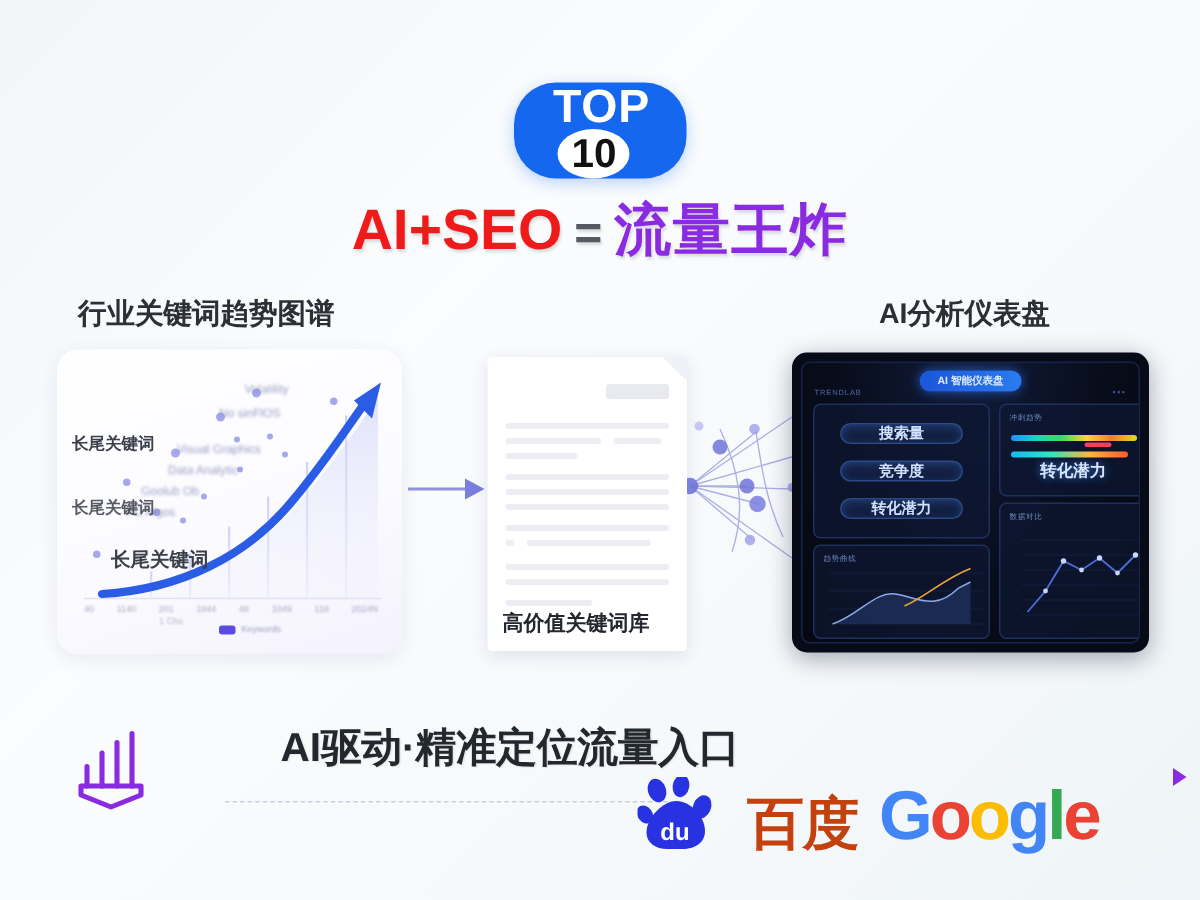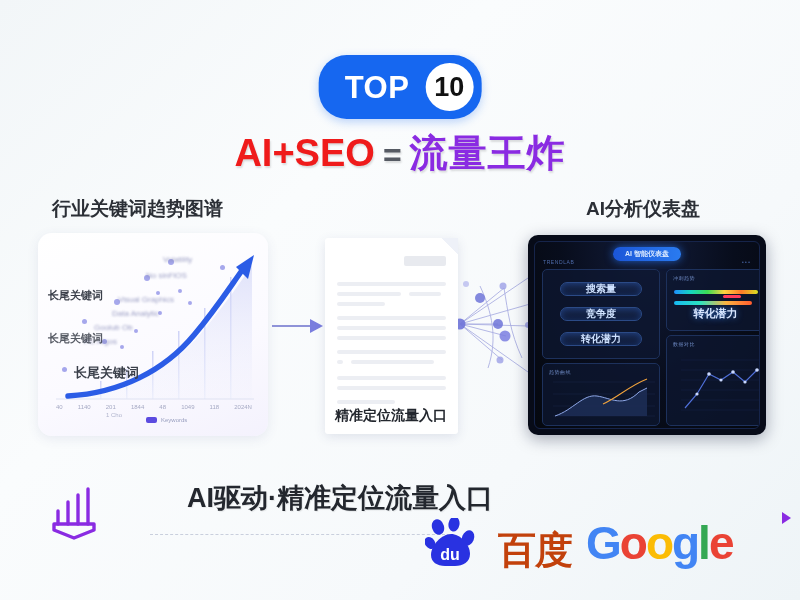--- a/index.html
+++ b/index.html
@@ -17,20 +17,21 @@
     left: 50%;
     transform: translateX(-50%);
     top: 55px;
     height: 64px;
     padding: 0 8px 0 0;
     background: #1667f0;
     border-radius: 28px;
     display: flex;
     align-items: center;
     box-shadow: 0 3px 10px rgba(22,103,240,0.28);
+    flex-direction: column;
   }
   .top-badge-label {
     color: #ffffff;
     font-size: 31px;
     font-weight: bold;
     letter-spacing: 0.5px;
     padding: 0 16px 0 26px;
     line-height: 1;
   }
   .top-badge-num {
@@ -414,21 +415,21 @@
   <div class="doc-line" style="top:64px;width:48px;"></div>
   <div class="doc-line" style="top:78px;width:109px;"></div>
   <div class="doc-line" style="top:88px;width:109px;"></div>
   <div class="doc-line" style="top:98px;width:109px;"></div>
   <div class="doc-line" style="top:112px;width:109px;"></div>
   <div class="doc-line" style="top:122px;width:6px;"></div>
   <div class="doc-line" style="top:122px;left:26px;width:83px;"></div>
   <div class="doc-line" style="top:138px;width:109px;"></div>
   <div class="doc-line" style="top:148px;width:109px;"></div>
   <div class="doc-line" style="top:162px;width:58px;"></div>
-  <span class="doc-label">精准定位流量入口</span>
+  <span class="doc-label">高价值关键词库</span>
 </div>
 
 <svg class="node-net" width="74" height="112">
   <g stroke="#9ea3de" stroke-width="0.9" fill="none" opacity="0.85">
     <line x1="2" y1="56" x2="70" y2="10"></line>
     <line x1="2" y1="56" x2="46" y2="20"></line>
     <line x1="2" y1="56" x2="72" y2="36"></line>
     <line x1="2" y1="56" x2="40" y2="56"></line>
     <line x1="2" y1="56" x2="70" y2="58"></line>
     <line x1="2" y1="56" x2="48" y2="68"></line>

